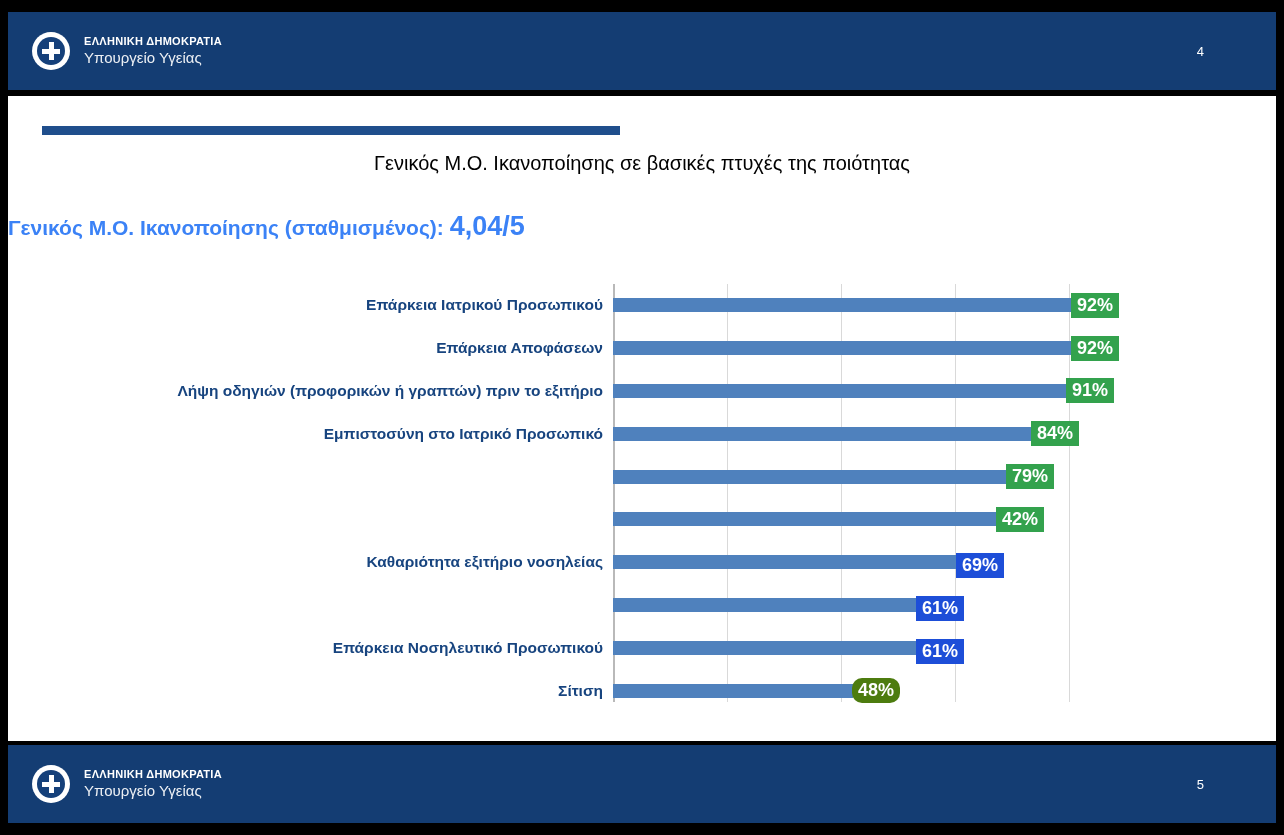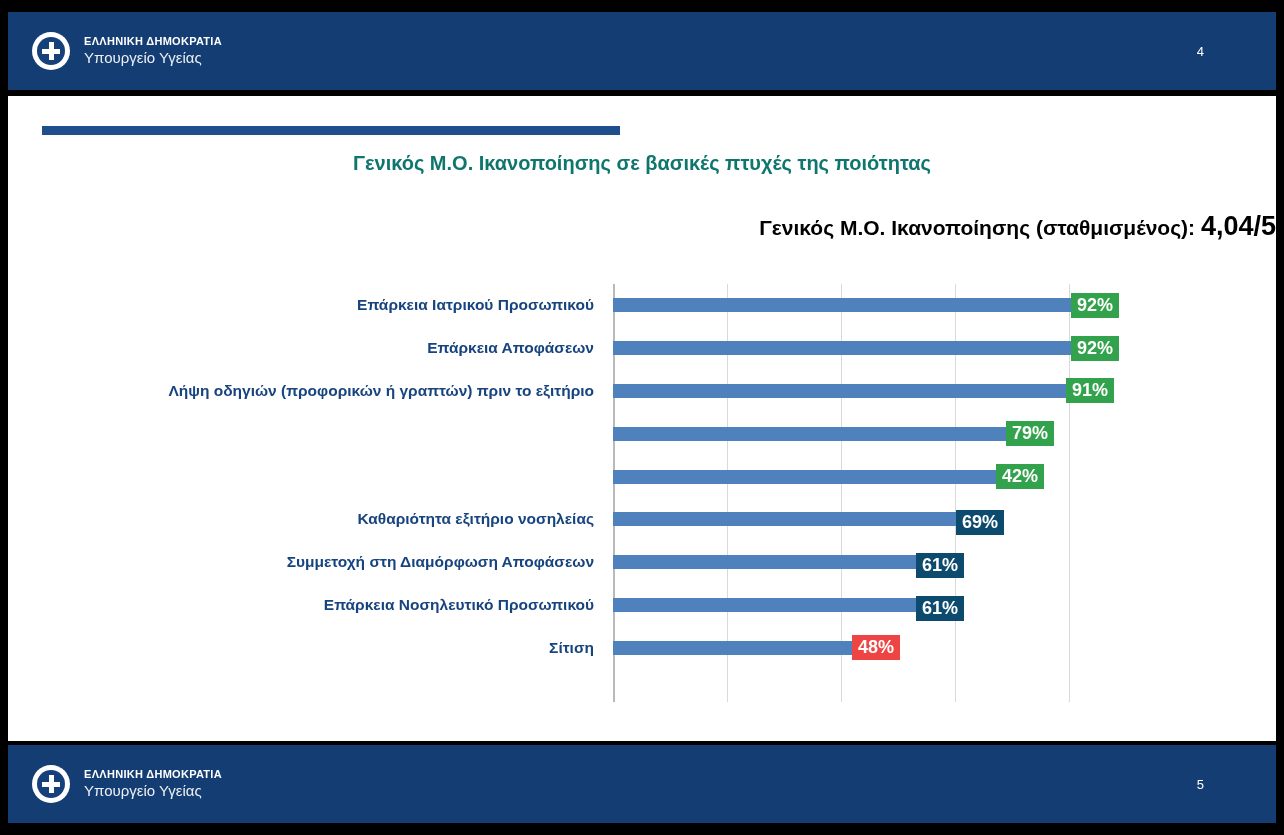--- a/index.html
+++ b/index.html
@@ -120,31 +120,31 @@
     width: 578px;
     height: 9px;
     background: #1f4e8c;
   }
   .title {
     position: absolute;
     left: 0;
     top: 56px;
     width: 1268px;
     text-align: center;
-    color: #0f766e;
+    color: #000000;
     font-size: 20px;
-    font-weight: bold;
+    font-weight: normal;
   }
   .subtitle {
     position: absolute;
     left: 0;
     top: 115px;
     width: 1268px;
-    text-align: right;
-    color: #000000;
+    text-align: left;
+    color: #3b82f6;
     font-size: 21px;
     font-weight: bold;
   }
   .subtitle .score {
     font-size: 27px;
     font-weight: bold;
   }
   
   .chart {
     position: absolute;
@@ -181,21 +181,21 @@
   }
   .row {
     position: relative;
     height: 42.8px;
     display: flex;
     align-items: center;
   }
   .label {
     position: absolute;
     right: 100%;
-    margin-right: 19px;
+    margin-right: 10px;
     white-space: nowrap;
     color: #17447f;
     font-size: 15.5px;
     font-weight: bold;
     text-align: right;
   }
   .bar {
     height: 14px;
     background: #4f81bd;
     position: relative;
@@ -205,22 +205,22 @@
     position: relative;
     z-index: 3;
     color: #ffffff;
     font-size: 18px;
     font-weight: bold;
     padding: 3px 6px 4px 6px;
     line-height: 1;
     margin-left: -1px;
   }
   .value.green { background: #33a24d; }
-  .value.orange { background: #0c4a6e; margin-top: 7px; }
-  .value.red { background: #ef4444; }
+  .value.orange { background: #1d4ed8; margin-top: 7px; }
+  .value.red { background: #4d7c0f; border-radius: 10px; }
 </style>
 </head>
 <body>
 
 <div class="screen">
 
   <div class="slide-top-gap"></div>
 
   <div class="header-bar">
     <div class="emblem">
@@ -265,39 +265,43 @@
             <div class="bar" style="width:459px;"></div>
             <div class="value green">92%</div>
           </div>
 
           <div class="row">
             <div class="label">Λήψη οδηγιών (προφορικών ή γραπτών) πριν το εξιτήριο</div>
             <div class="bar" style="width:454px;"></div>
             <div class="value green">91%</div>
           </div>
 
+          <div class="row">
+            <div class="label">Εμπιστοσύνη στο Ιατρικό Προσωπικό</div>
+            <div class="bar" style="width:419px;"></div>
+            <div class="value green">84%</div>
+          </div>
 
           <div class="row">
             <div class="bar" style="width:394px;"></div>
             <div class="value green">79%</div>
           </div>
 
           <div class="row">
             <div class="bar" style="width:384px;"></div>
             <div class="value green">42%</div>
           </div>
 
           <div class="row">
             <div class="label">Καθαριότητα εξιτήριο νοσηλείας</div>
             <div class="bar" style="width:344px;"></div>
             <div class="value orange">69%</div>
           </div>
 
           <div class="row">
-            <div class="label">Συμμετοχή στη Διαμόρφωση Αποφάσεων</div>
             <div class="bar" style="width:304px;"></div>
             <div class="value orange">61%</div>
           </div>
 
           <div class="row">
             <div class="label">Επάρκεια Νοσηλευτικό Προσωπικού</div>
             <div class="bar" style="width:304px;"></div>
             <div class="value orange">61%</div>
           </div>
 

